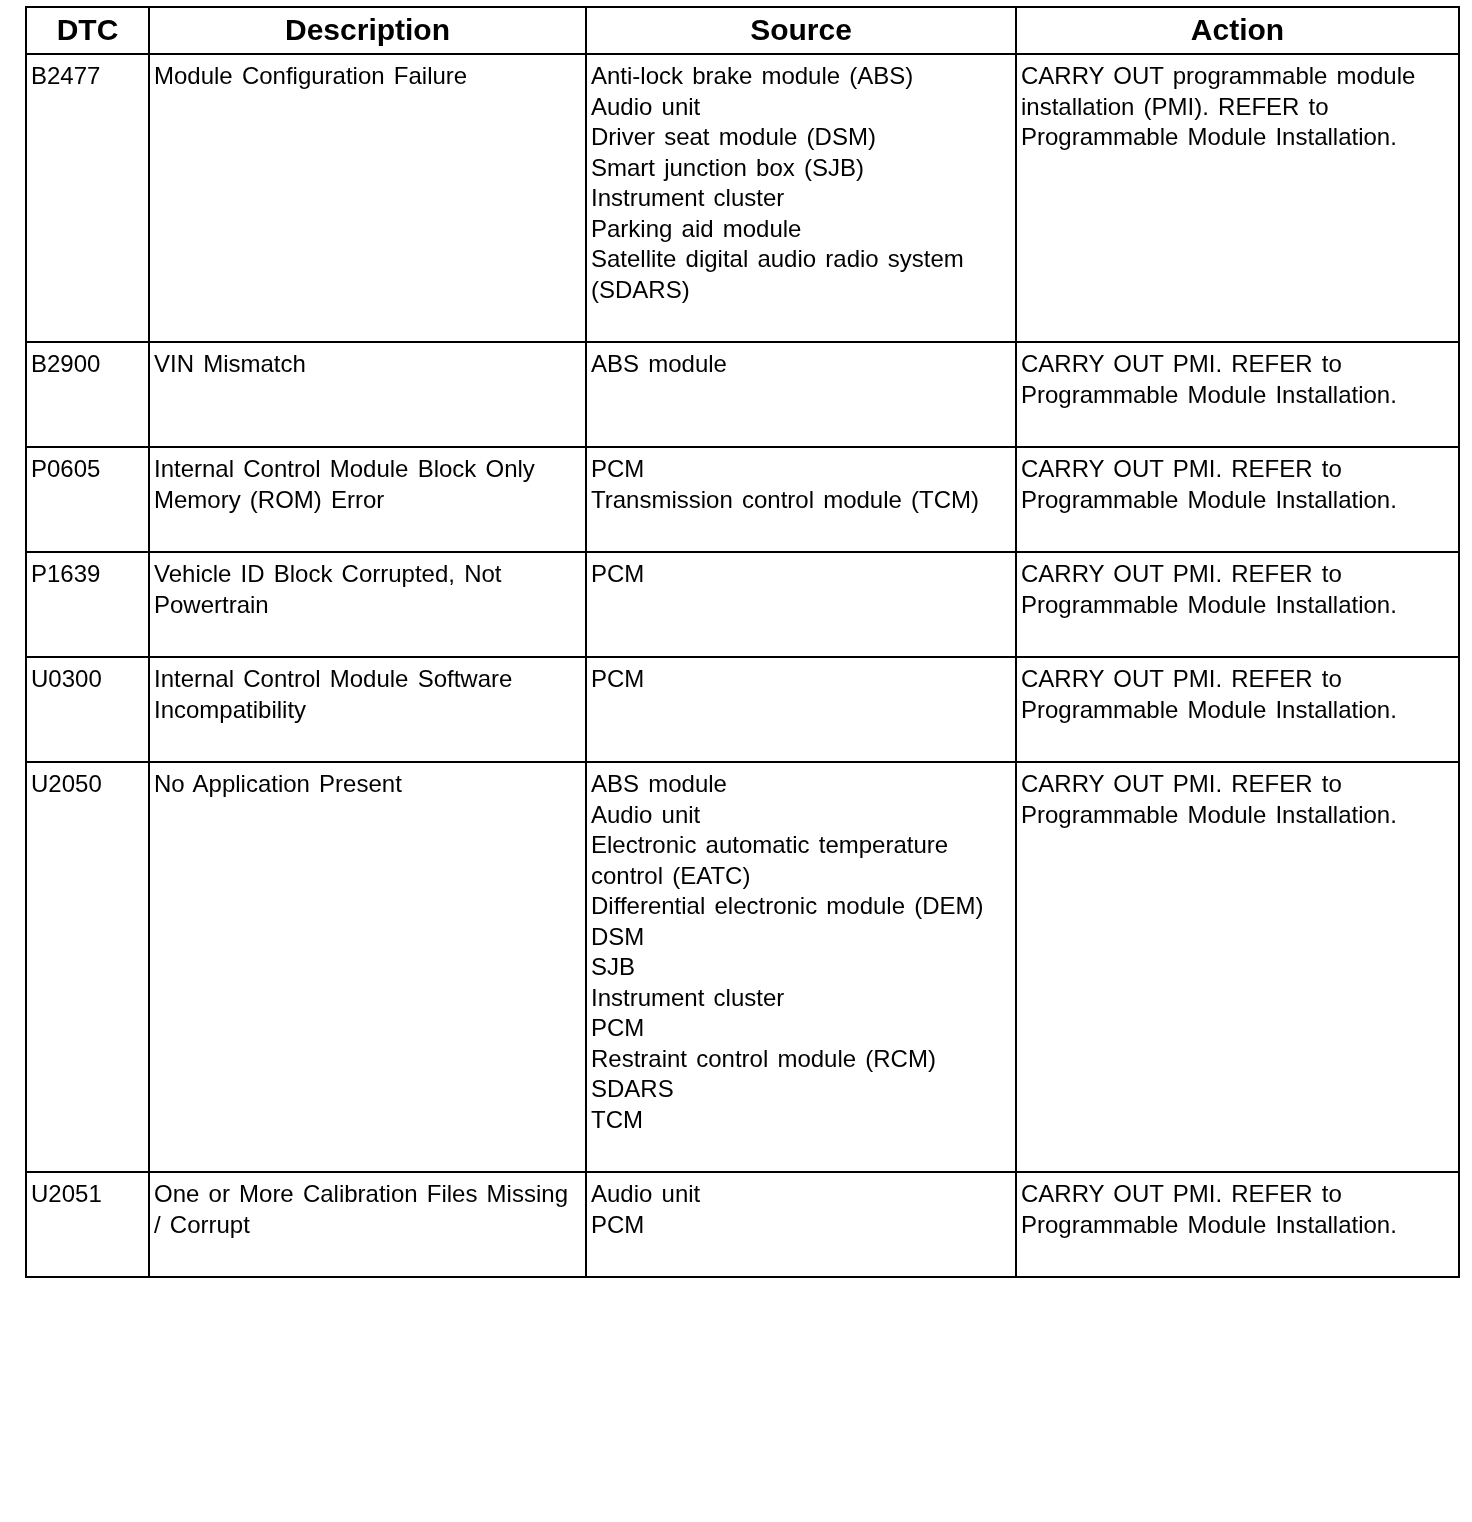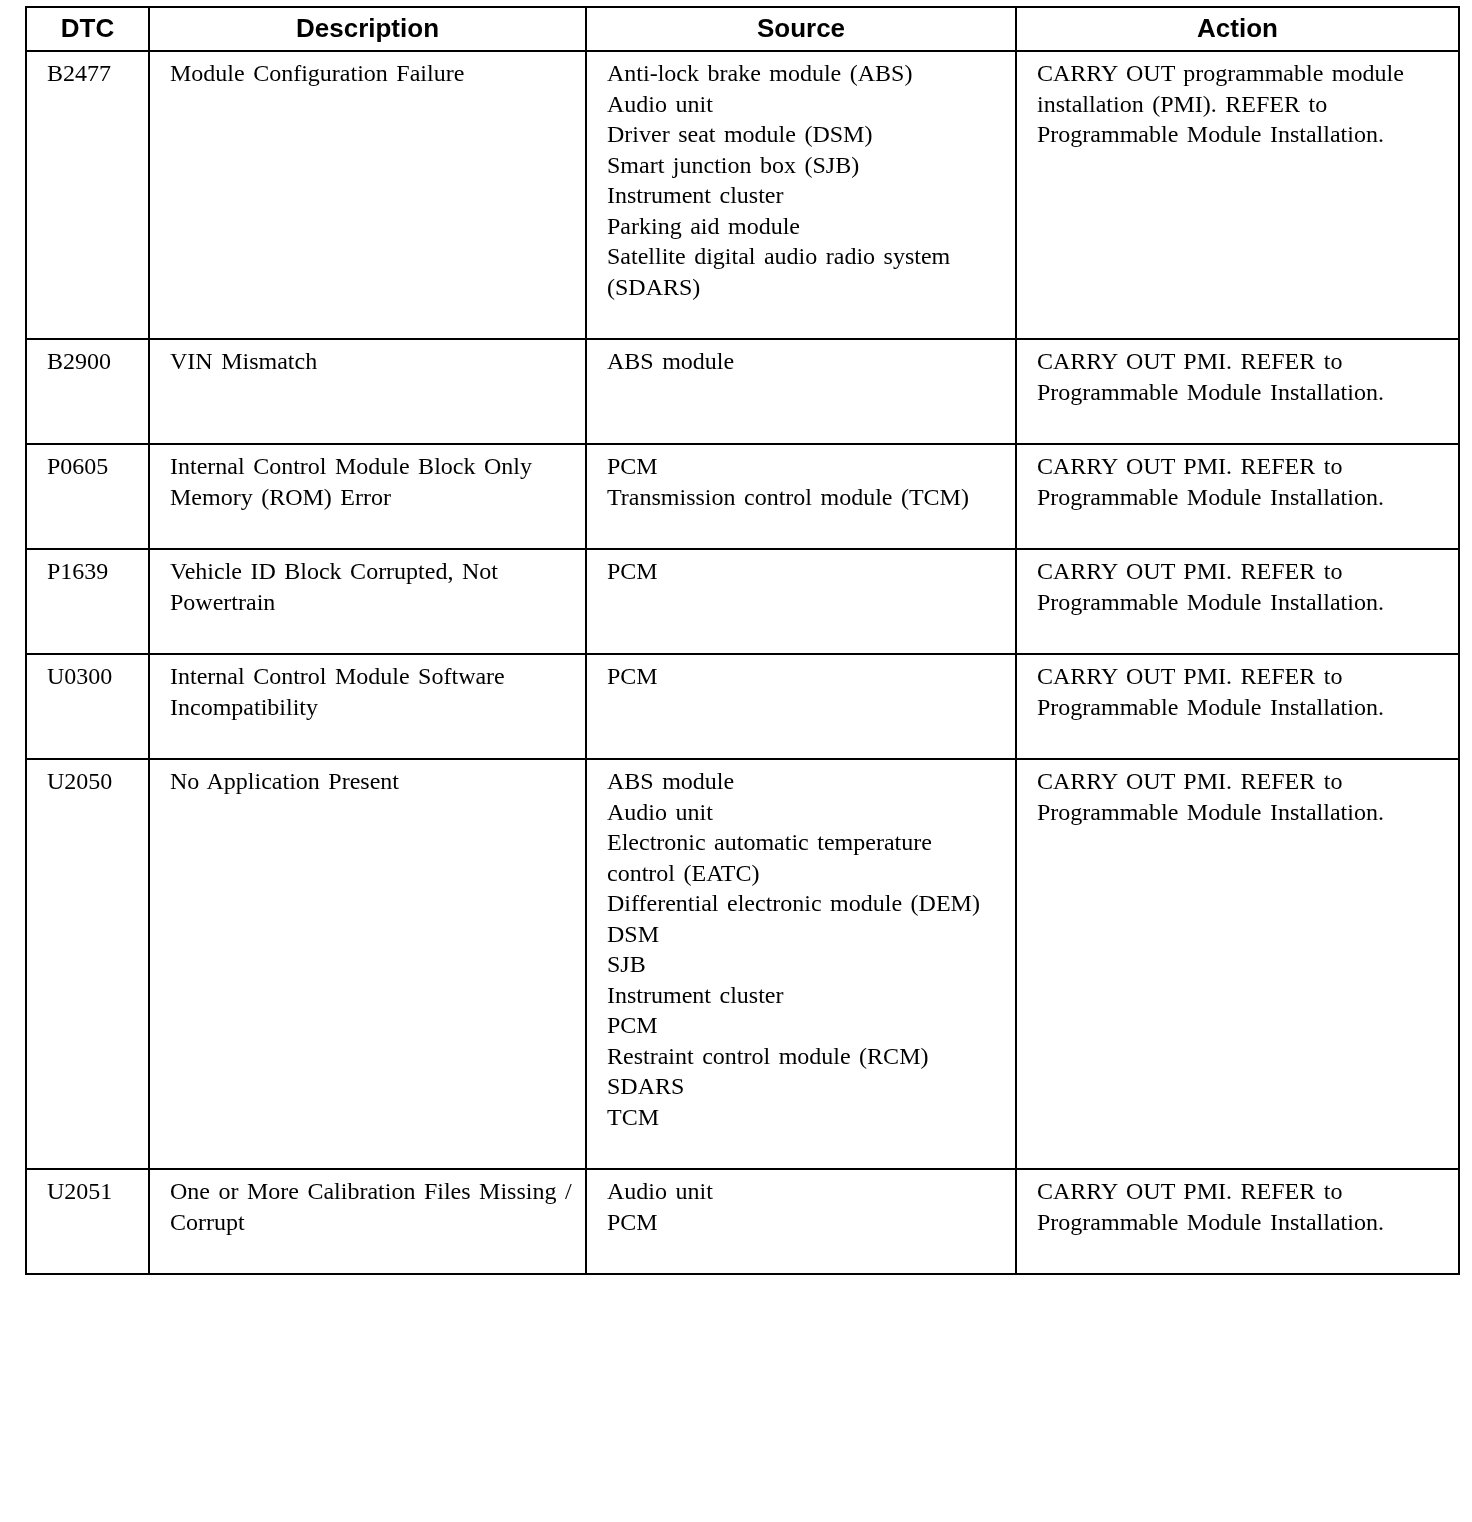--- a/index.html
+++ b/index.html
@@ -27,32 +27,32 @@
     width: 1433px;
     border: 2px solid #000;
   }
   .dtc-table th,
   .dtc-table td {
     border: 2px solid #000;
     box-sizing: border-box;
   }
   .dtc-table th {
     font-family: "Liberation Sans", sans-serif;
-    font-size: 26px;
+    font-size: 30px;
     font-weight: 700;
     text-align: center;
     padding: 5px 4px 6px 4px;
   }
   .dtc-table td {
-    font-family: Liberation Serif, serif;
+    font-family: Liberation Sans, sans-serif;
     font-size: 24px;
     line-height: 30.5px;
     vertical-align: top;
     text-align: left;
-    padding: 6px 12px 36px 20px;
+    padding: 6px 12px 36px 4px;
     word-spacing: 2.5px;
   }
   td.cell-source {
     white-space: pre-line;
   }
   col.col-dtc    { width: 123px; }
   col.col-desc   { width: 437px; }
   col.col-source { width: 430px; }
   col.col-action { width: 443px; }
 </style>

